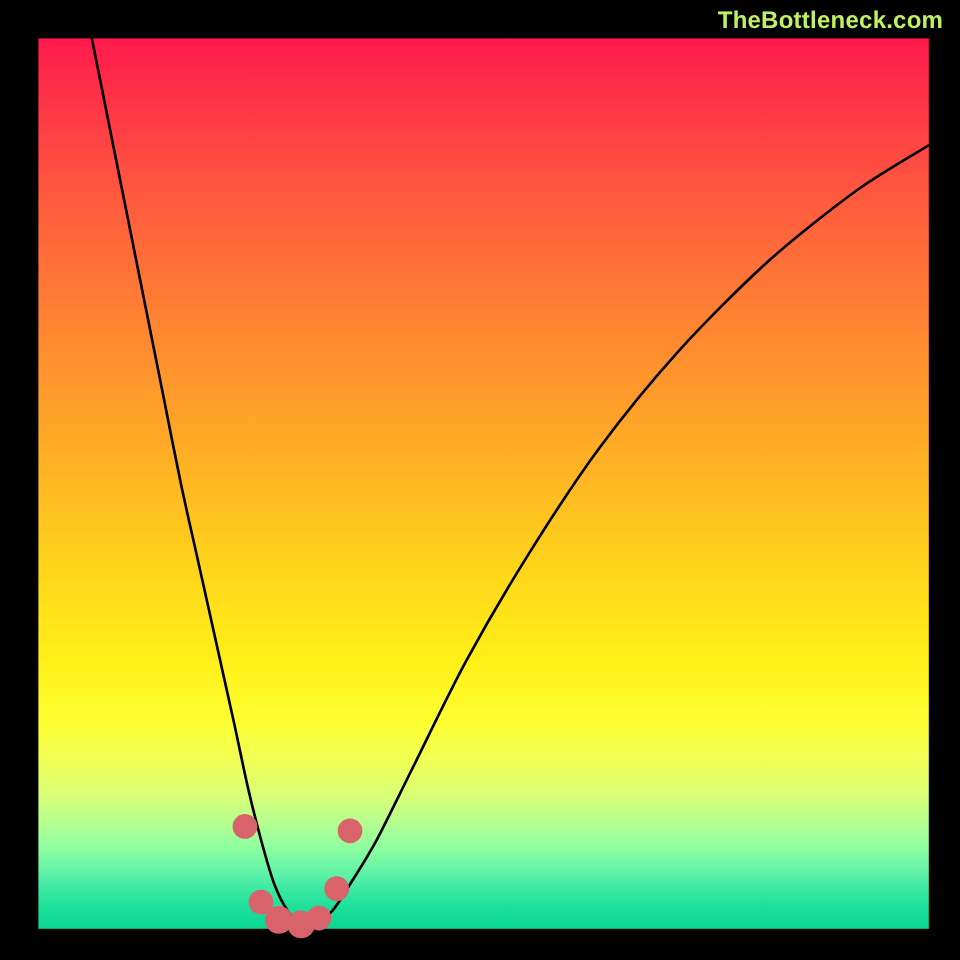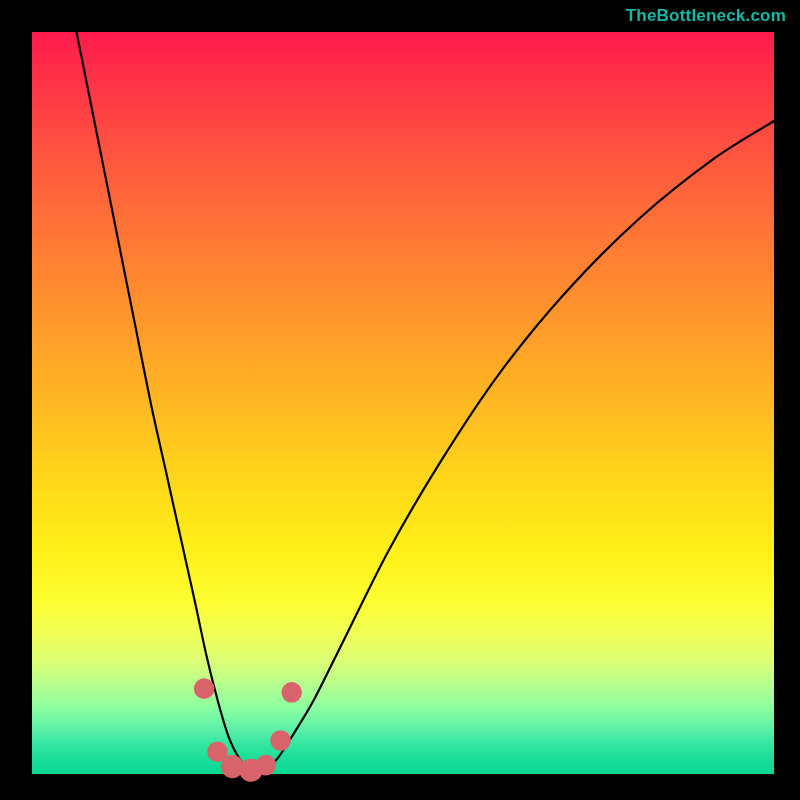--- a/index.html
+++ b/index.html
@@ -43,23 +43,23 @@
       #33e6a0 96%,
       #19dd99 98%,
       #09d893 100%
     );
   }
   .watermark {
     position: absolute;
     top: 6px;
     right: 14px;
     font-family: Arial, Helvetica, sans-serif;
-    font-size: 17px;
+    font-size: 20px;
     font-weight: 600;
-    color: #14b8a6;
+    color: #bef264;
     letter-spacing: 0.2px;
   }
   svg.curve {
     position: absolute;
     left: 0;
     top: 0;
     width: 742px;
     height: 742px;
     overflow: visible;
   }

